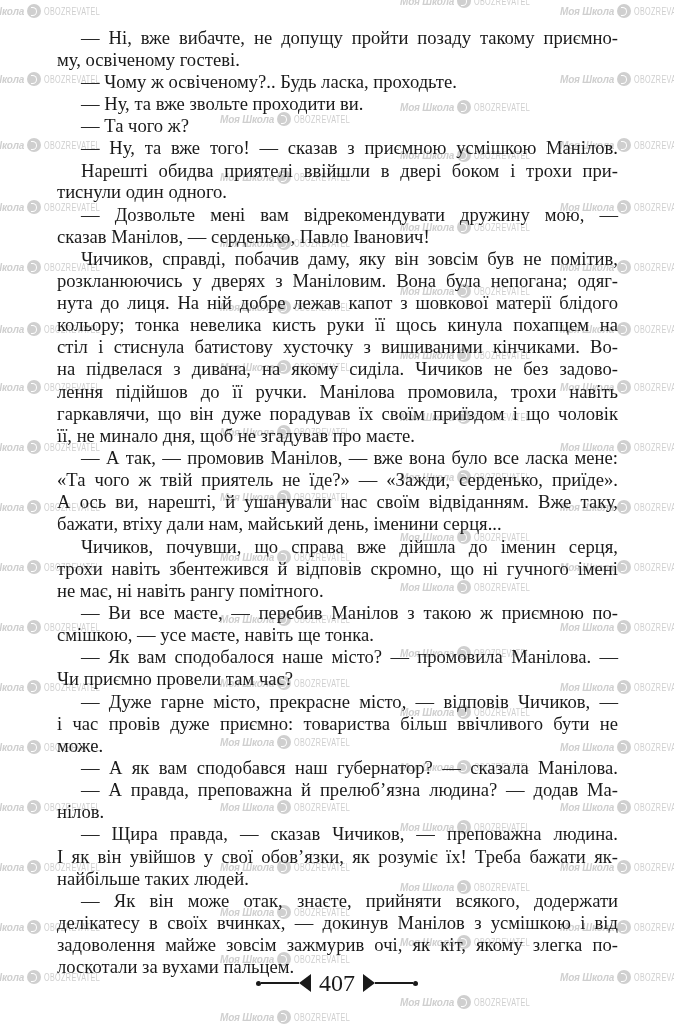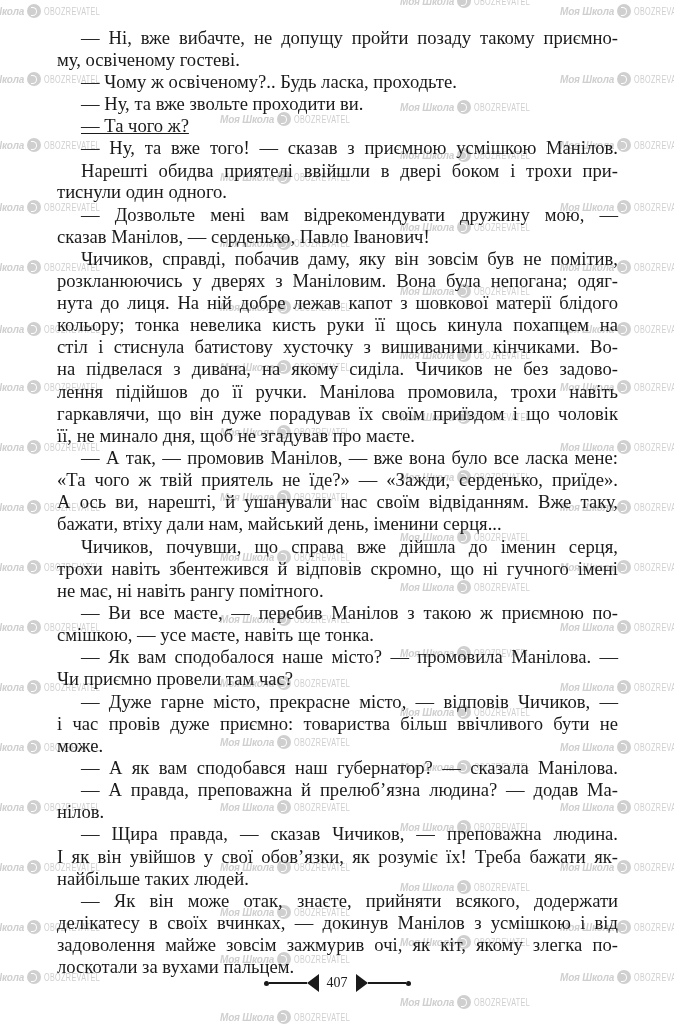--- a/index.html
+++ b/index.html
@@ -20,21 +20,21 @@
       text-align: justify; text-align-last: justify; white-space: nowrap; overflow: visible;
     }
     .line.last { text-align-last: left; }
     .line.indent { padding-left: 24px; box-sizing: border-box; }
     .footer { position: absolute; left: 0; width: 674px; top: 970px; height: 26px; display: flex; justify-content: center; align-items: center; }
     .orn { display: flex; align-items: center; }
     .orn .dot { width: 5px; height: 5px; border-radius: 50%; background: #1a1a1a; }
     .orn .bar { width: 38px; height: 1.5px; background: #1a1a1a; }
     .orn .tri-l { width: 0; height: 0; border-top: 9px solid transparent; border-bottom: 9px solid transparent; border-right: 12px solid #1a1a1a; }
     .orn .tri-r { width: 0; height: 0; border-top: 9px solid transparent; border-bottom: 9px solid transparent; border-left: 12px solid #1a1a1a; }
-    .pagenum { font-size: 14px; margin: 0 8px; line-height: 26px; }
+    .pagenum { font-size: 24px; margin: 0 8px; line-height: 26px; }
   </style>
 </head>
 <body>
 
 <div class="page">
   <div class="watermarks" id="wm-layer">
       <div class="wm" style="left: -30px; top: 4px;">
         <span class="ms">Моя Школа</span>
         <span class="logo"></span>
         <span class="oz">OBOZREVATEL</span>
@@ -369,21 +369,21 @@
         <span class="logo"></span>
         <span class="oz">OBOZREVATEL</span>
       </div>
     </div>
 
   <div class="text" id="text-block">
       <div class="line indent" style="top: 27px;">— Ні, вже вибачте, не допущу пройти позаду такому приємно-</div>
       <div class="line last" style="top: 49px;">му, освіченому гостеві.</div>
       <div class="line indent last" style="top: 71px;">— Чому ж освіченому?.. Будь ласка, проходьте.</div>
       <div class="line indent last" style="top: 93px;">— Ну, та вже зволь­те проходити ви.</div>
-      <div class="line indent last" style="top: 115px; text-decoration: underline;">— Та чого ж?</div>
+      <div class="line indent last" style="top: 115px;">— Та чого ж?</div>
       <div class="line indent" style="top: 137px;">— Ну, та вже того! — сказав з приємною усмішкою Манілов.</div>
       <div class="line indent" style="top: 160px;">Нарешті обидва приятелі ввійшли в двері боком і трохи при-</div>
       <div class="line last" style="top: 181px;">тиснули один одного.</div>
       <div class="line indent" style="top: 204px;">— Дозвольте мені вам відрекомендувати дружину мою, —</div>
       <div class="line last" style="top: 226px;">сказав Манілов, — серденько, Павло Іванович!</div>
       <div class="line indent" style="top: 248px;">Чичиков, справді, побачив даму, яку він зовсім був не помітив,</div>
       <div class="line" style="top: 270px;">розкланюючись у дверях з Маніловим. Вона була непогана; одяг-</div>
       <div class="line" style="top: 292px;">нута до лиця. На ній добре лежав капот з шовкової матерії блідого</div>
       <div class="line" style="top: 314px;">кольору; тонка невелика кисть руки її щось кинула похапцем на</div>
       <div class="line" style="top: 336px;">стіл і стиснула батистову хусточку з вишиваними кінчиками. Во-</div>

